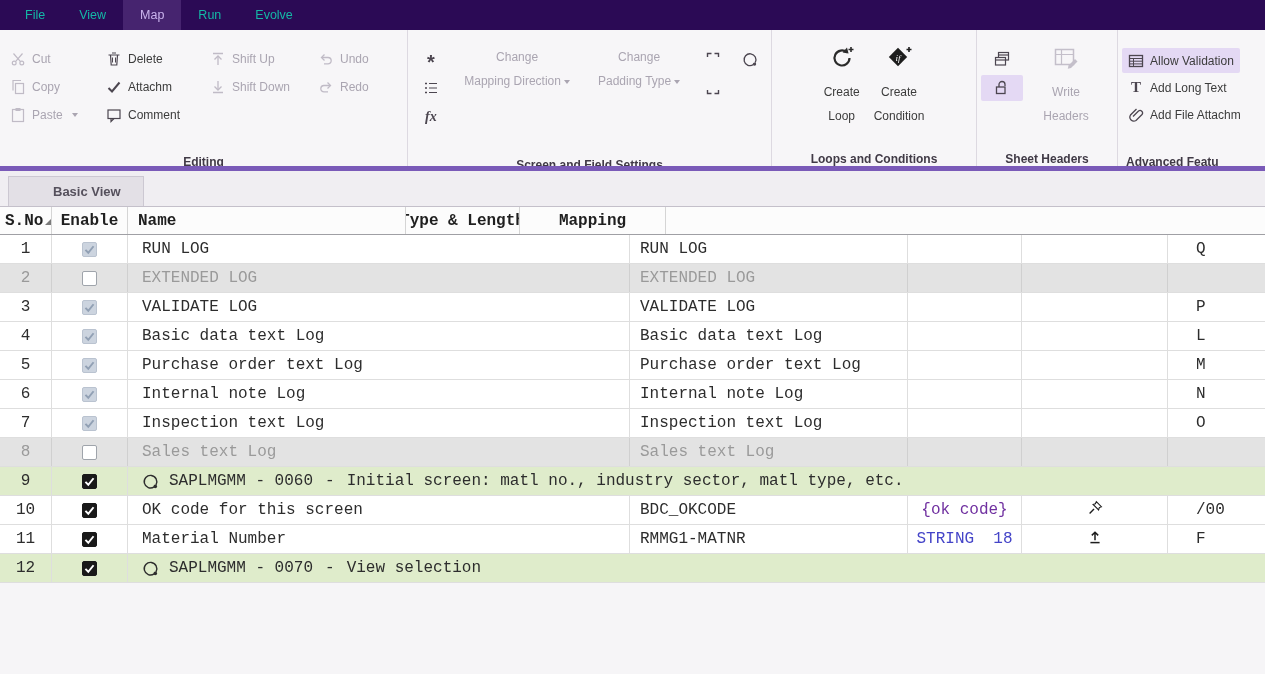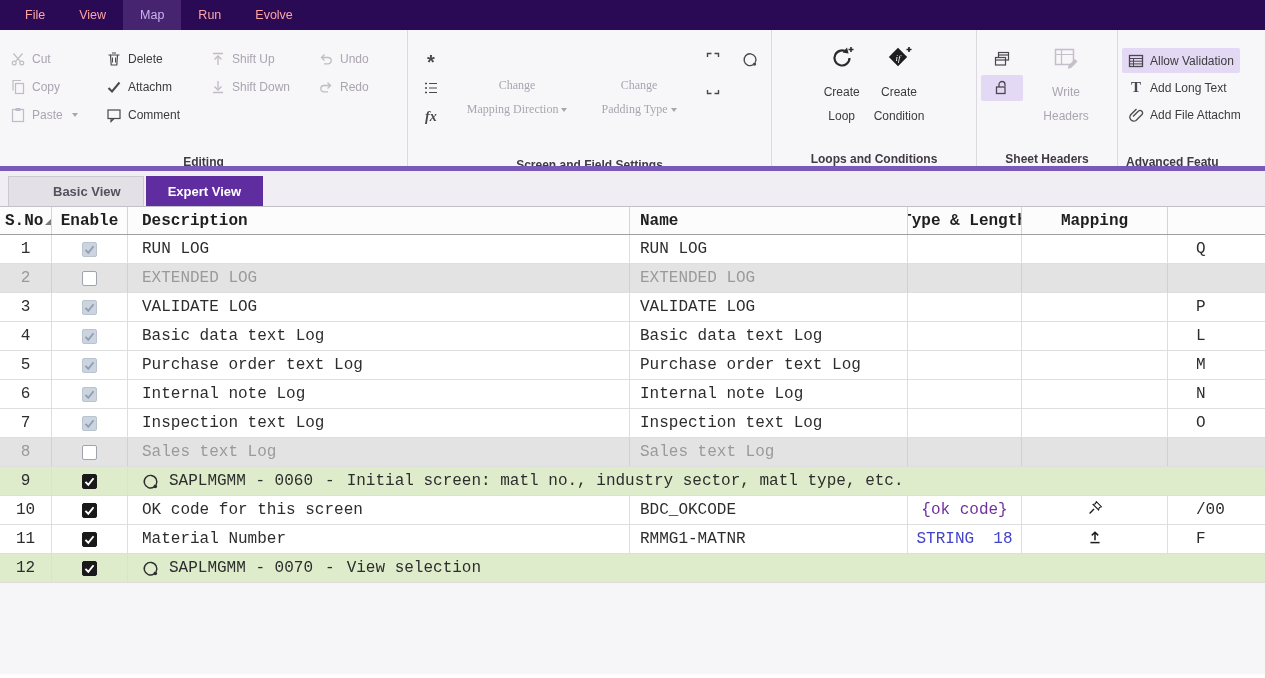--- a/index.html
+++ b/index.html
@@ -1,42 +1,42 @@
 <!DOCTYPE html>
 <html style="--menubar-bg: #2b0a55; --accent: #5f2da0; --accent-strip: #7a5ab8; --highlight: #e4d9f4; --green-row: #dfeccb; --gray-row: #e3e3e3; --okcode: #7030a0; --string-type: #4444c8;"><head>
 <meta charset="utf-8">
 <style>
   * { margin:0; padding:0; box-sizing:border-box; }
   body { font-family:"Liberation Sans", sans-serif; background:#fff; }
   .app { width:1265px; height:678px; overflow:hidden; position:relative; background:#fff; }
 
   
   .menubar { height:30px; background:var(--menubar-bg,#2b0a55); display:flex; align-items:stretch; padding-left:8px; }
-  .menutab { display:flex; align-items:center; padding:0 17px; color:#fca5a5; font-size:12.5px; cursor:default; }
+  .menutab { display:flex; align-items:center; padding:0 17px; color:#14b8a6; font-size:12.5px; cursor:default; }
   .menutab.selected { background:#46246f; color:#c9b2ec; }
 
   
   .ribbon { display:flex; height:136px; background:#f7f6f8; overflow:hidden; }
   .rgroup { flex:none; display:flex; flex-direction:column; border-right:1px solid #ddd9e1; }
   .rcontent { flex:1; display:flex; padding:0 4px; }
   .rcol { display:flex; flex-direction:column; padding-top:16px; gap:3px; }
   .rbtn { display:flex; align-items:center; gap:6px; height:25px; padding:0 6px; background:transparent; border:none;
           font-family:inherit; font-size:12px; color:#3c3c3c; cursor:default; text-align:left; white-space:nowrap; }
   .rbtn.disabled { color:#aaa5b1; }
   .ricon { width:16px; height:16px; flex:none; color:#4c4650; display:flex; align-items:center; justify-content:center; }
   .rbtn.disabled .ricon { color:#c0bbc6; }
   .caret { width:0; height:0; border-left:3.5px solid transparent; border-right:3.5px solid transparent;
            border-top:4px solid currentColor; margin-left:3px; display:inline-block; }
   .rbig { display:flex; flex-direction:column; align-items:center; padding-top:14px; gap:9px; background:transparent;
           border:none; font-family:inherit; font-size:12px; color:#3c3c3c; cursor:default; white-space:nowrap; }
   .rbig .ricon26 { width:28px; height:28px; margin-bottom:4px; color:#2b2b2b; display:flex; align-items:center; justify-content:center; }
   .rbig.disabled { color:#aaa5b1; }
   .rbig.disabled .ricon26 { color:#c4bfca; }
   .rbig .l1, .rbig .l2 { line-height:15px; display:flex; align-items:center; }
-  .rbig.textonly { padding-top:48px;font-family:Liberation Serif, serif; }
+  .rbig.textonly { padding-top:20px; }
   .rgrouplabel { height:22px; display:flex; align-items:center; justify-content:center; font-size:12px; font-weight:bold; color:#403a46; white-space:nowrap;margin-top:28px; }
   .rgrouplabel.leftlabel { justify-content:flex-start; padding-left:8px; }
   .glyph { font-weight:bold; color:#4c4650; }
   .glyph.star { font-size:20px; line-height:12px; padding-top:6px; }
   .glyph.fx { font-style:italic; font-family:"Liberation Serif", serif; font-size:14px; font-weight:bold; }
   .glyph.tglyph { font-family:"Liberation Serif", serif; font-size:15px; font-weight:bold; width:16px; text-align:center; }
   .iconbtn { padding:0 4px; height:26px; justify-content:center; }
   .hl { background:var(--highlight,#e4d9f4); border-radius:2px; }
 
   .accentstrip { height:5px; background:var(--accent-strip,#7a5ab8); }
@@ -351,39 +351,35 @@
       </div>
       <div class="rgrouplabel leftlabel">Advanced Featu</div>
     </div>
 
   </div>
 
   <div class="accentstrip"></div>
 
   <div class="viewtabs">
     <div class="vtab basic">Basic View</div>
-    <div class="vtab expert">Expert View</div>
   </div>
 
   <div class="grid">
     <div class="gridrow gridheader">
       <div class="cell c-sno">
         <span>S.No</span>
         <span class="sorttri">
             <svg width="9" height="9" viewBox="0 0 9 9">
               <polygon points="9,0 9,9 0,9" fill="#7a7a7a"></polygon>
             </svg>
           </span>
       </div>
       <div class="cell c-enable">
           <span>Enable</span>
         </div>
-      <div class="cell c-desc">
-          <span>Description</span>
-        </div>
       <div class="cell c-name">
           <span>Name</span>
         </div>
       <div class="cell c-type">
           <span>Type &amp; Length</span>
         </div>
       <div class="cell c-map">
           <span>Mapping</span>
         </div>
       <div class="cell c-extra">

